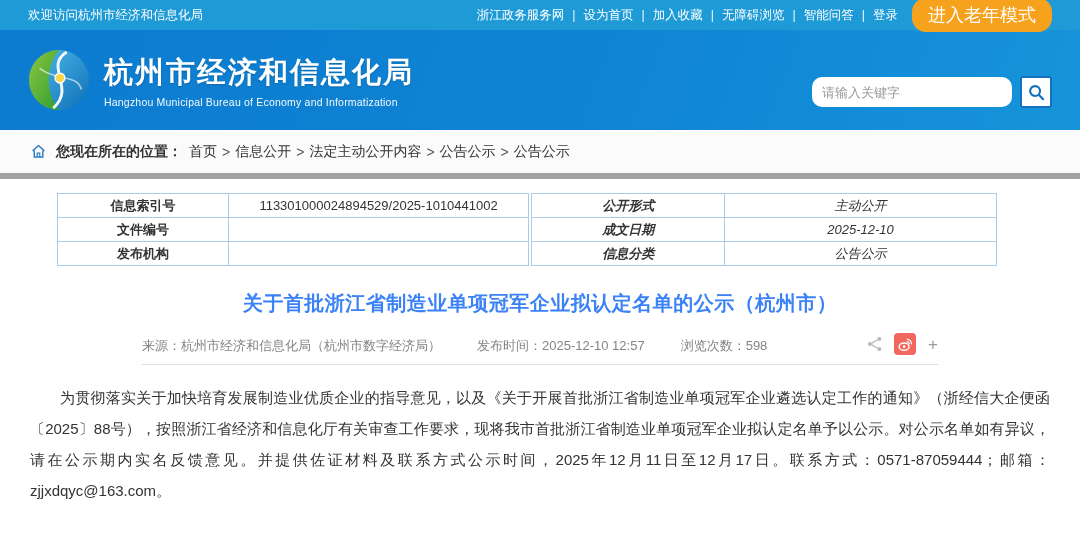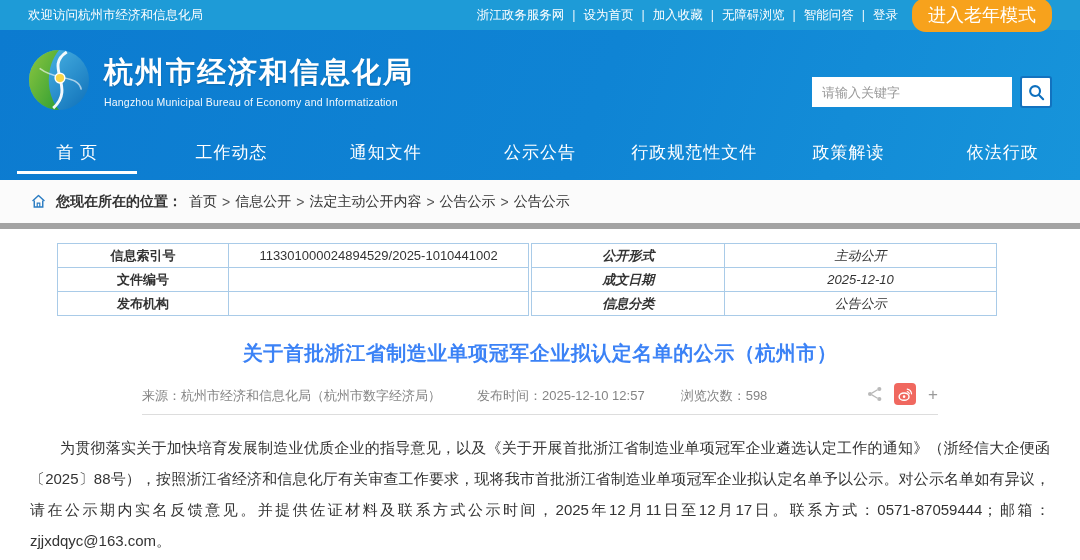--- a/index.html
+++ b/index.html
@@ -22,21 +22,21 @@
   }
   
   .banner{background:linear-gradient(110deg,#0c7bd0 0%,#0f84d4 55%,#1794da 100%);}
   .header{height:100px;display:flex;align-items:center;padding:0 28px;}
   .logo{width:62px;height:62px;flex:0 0 auto;}
   .site-title{color:#fff;margin-left:14px;}
   .site-title .cn{font-size:29px;font-weight:bold;letter-spacing:2px;text-shadow:0 1px 2px rgba(0,0,0,.18);}
   .site-title .en{font-size:10.5px;margin-top:3px;opacity:.95;letter-spacing:.2px;}
   .search{margin-left:auto;display:flex;align-items:center;align-self:flex-end;margin-bottom:22px;}
   .search input{
-    width:180px;height:30px;border:none;border-radius:0;padding:0 10px;
+    width:180px;height:30px;border:none;border-radius:10px;padding:0 10px;
     font-size:13px;color:#333;outline:none;background:#fff;
     font-family:"Liberation Sans","DejaVu Sans",sans-serif;
   }
   .search input::placeholder{color:#999;}
   .search-btn{
     width:32px;height:32px;background:#fff;border:2px solid #1272bf;border-radius:3px;
     margin-left:8px;display:flex;align-items:center;justify-content:center;cursor:pointer;box-sizing:border-box;
   }
   
   .nav{height:50px;display:flex;}
@@ -138,29 +138,20 @@
       <span class="search-btn">
         <span style="display:flex;">
           <svg viewBox="0 0 20 20" width="19" height="19">
             <circle cx="8.5" cy="8.5" r="5.2" fill="none" stroke="#0d6fbe" stroke-width="2.2"></circle>
             <line x1="12.6" y1="12.6" x2="17" y2="17" stroke="#0d6fbe" stroke-width="2.2" stroke-linecap="round"></line>
           </svg>
         </span>
       </span>
     </div>
   </div>
-  <div class="nav">
-    <div class="nav-item active">首 页</div>
-    <div class="nav-item">工作动态</div>
-    <div class="nav-item">通知文件</div>
-    <div class="nav-item">公示公告</div>
-    <div class="nav-item">行政规范性文件</div>
-    <div class="nav-item">政策解读</div>
-    <div class="nav-item">依法行政</div>
-  </div>
 </div>
 
 <div class="breadcrumb">
   <span class="home-ic">
     <svg viewBox="0 0 20 20" width="17" height="17">
       <path d="M3 9.5 L10 3 L17 9.5" fill="none" stroke="#2a7cc2" stroke-width="1.7" stroke-linejoin="round"></path>
       <path d="M5 8.7 V16.5 H15 V8.7" fill="none" stroke="#2a7cc2" stroke-width="1.7"></path>
       <path d="M8.5 16.5 V12 H11.5 V16.5" fill="none" stroke="#2a7cc2" stroke-width="1.4"></path>
     </svg>
   </span>

